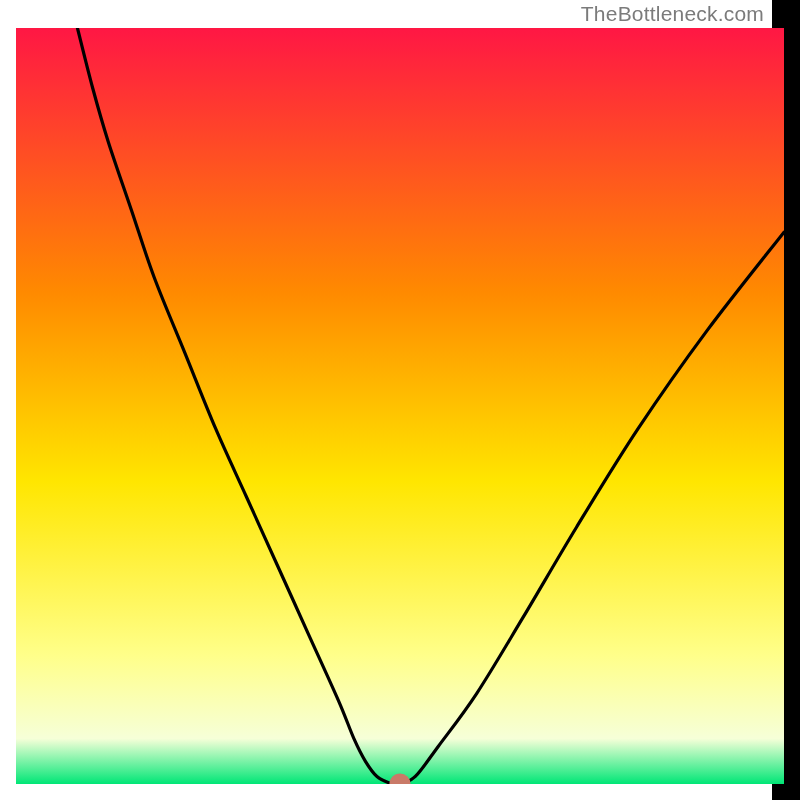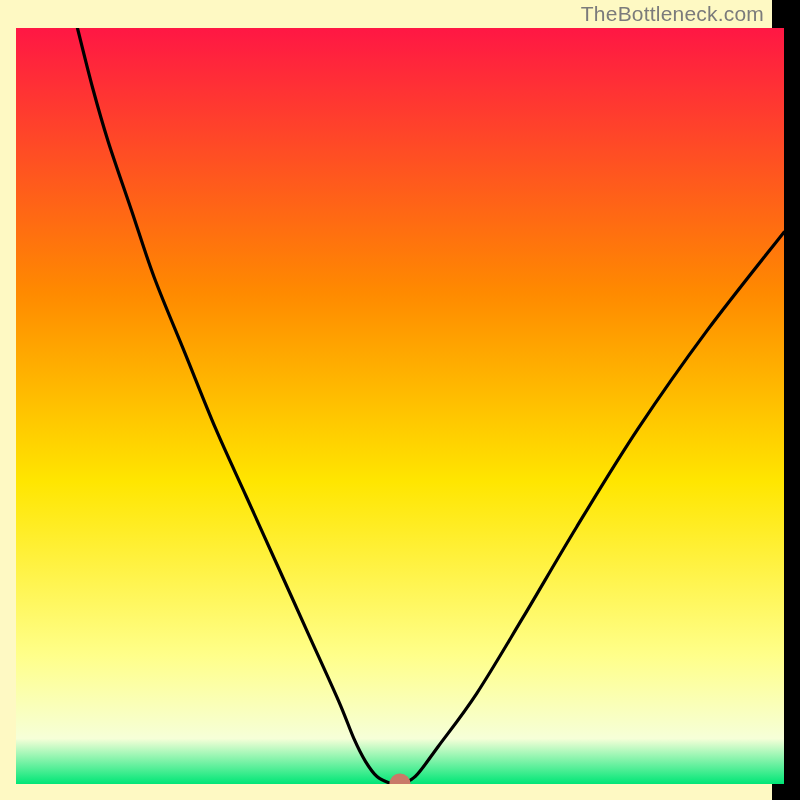--- a/index.html
+++ b/index.html
@@ -8,21 +8,21 @@
     width: 800px;
     height: 800px;
     background: #000;
     font-family: Arial, Helvetica, sans-serif;
     overflow: hidden;
   }
   .frame {
     position: relative;
     width: 772px;
     height: 800px;
-    background: #fef9c3;
+    background: #ffffff;
   }
   .watermark {
     position: absolute;
     top: 2px;
     right: 8px;
     color: #7b7b7b;
     font-size: 21px;
     font-weight: 500;
     letter-spacing: 0.2px;
     z-index: 10;

